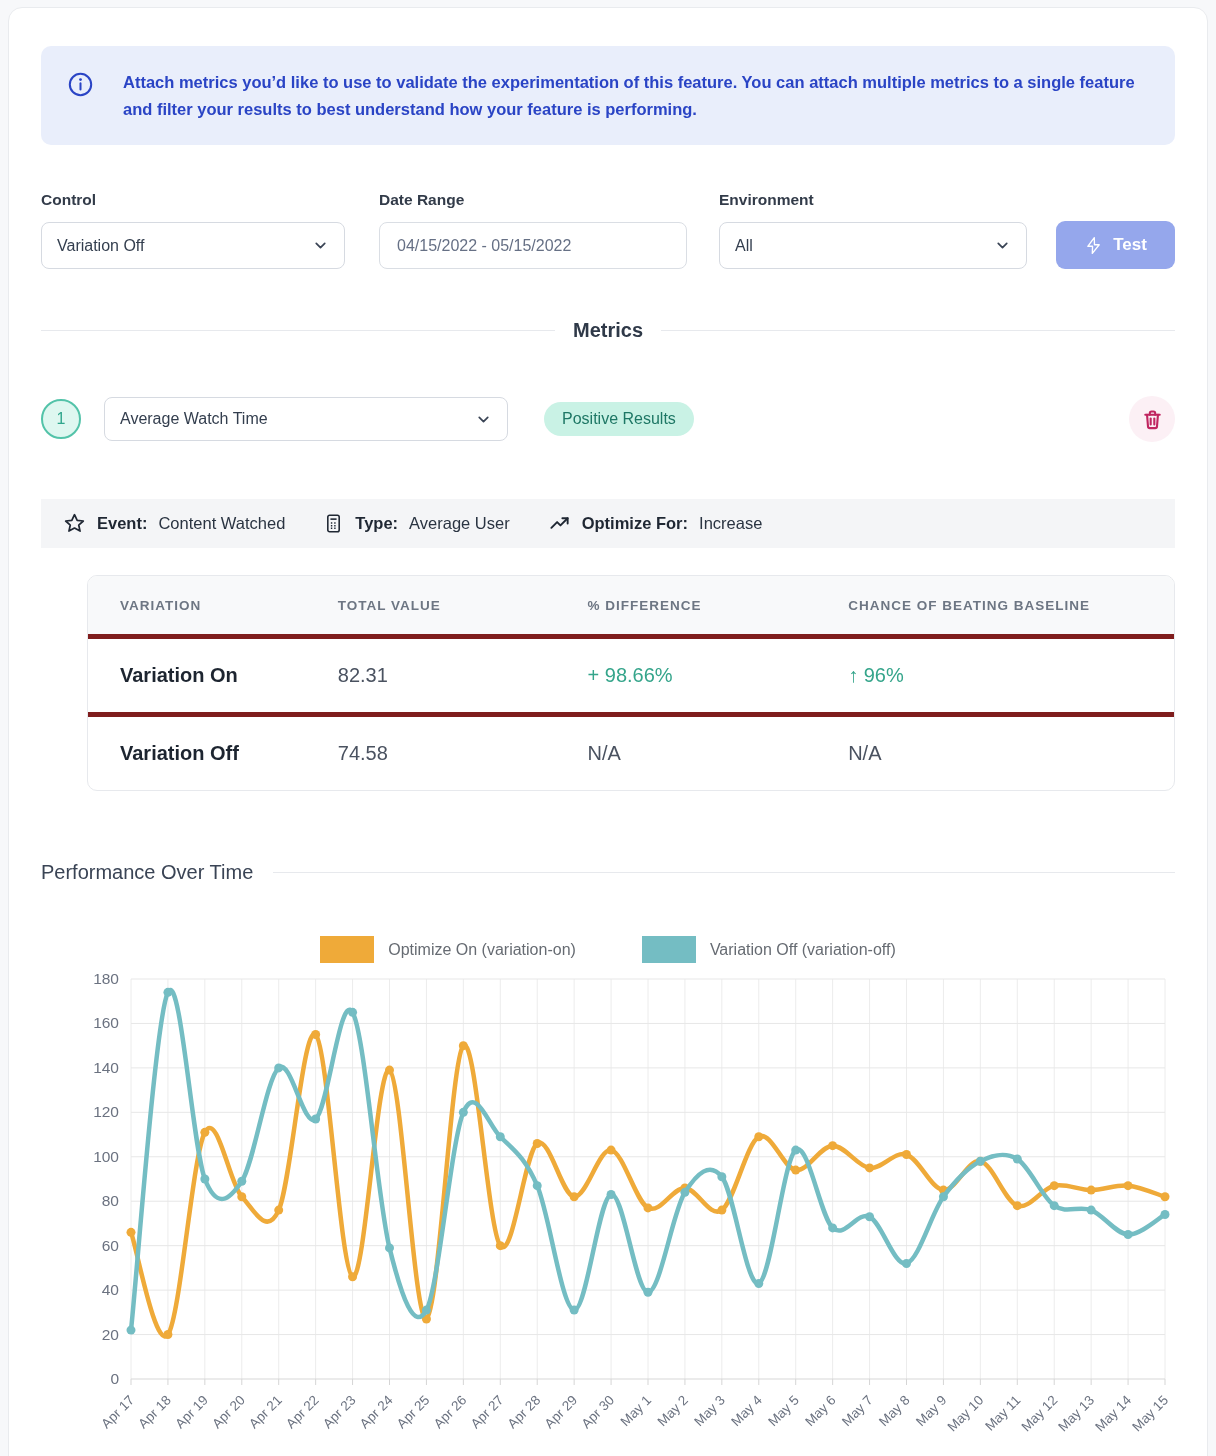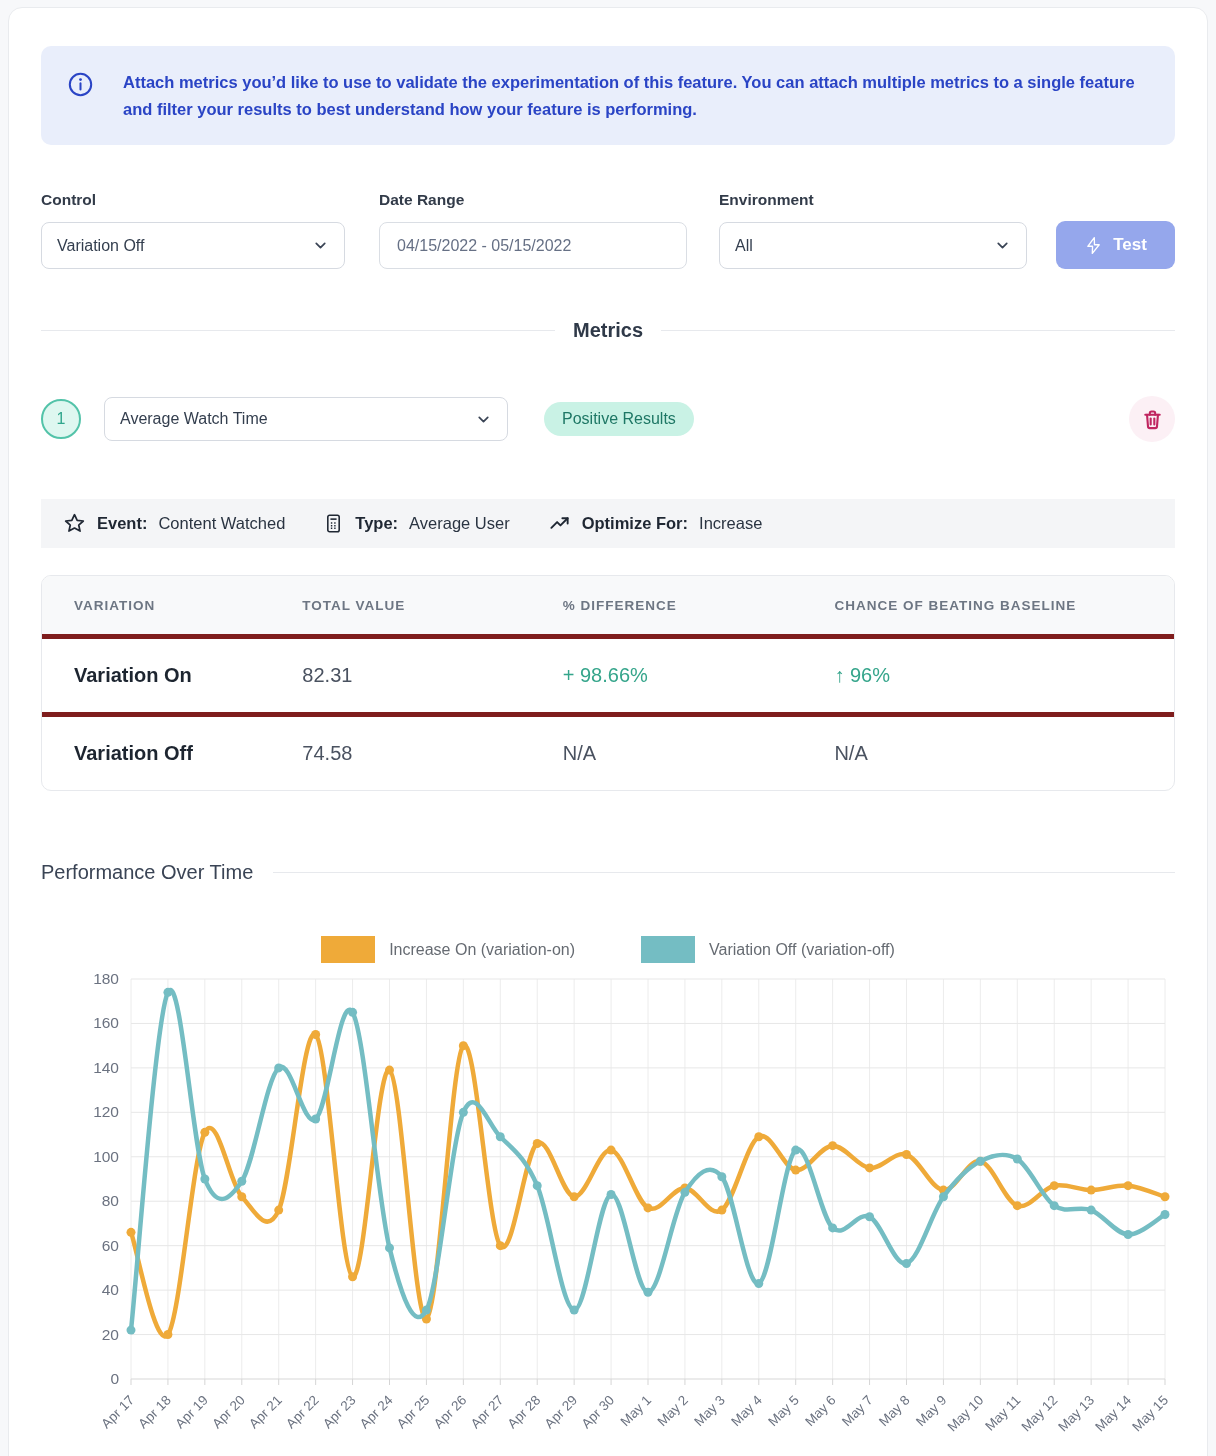--- a/index.html
+++ b/index.html
@@ -59,21 +59,21 @@
   }
   
   .event-bar {
     margin-top:57px; background:#f4f5f7; padding:13px 22px;
     display:flex; align-items:center; gap:38px; font-size:16.5px; color:#1f2733;
   }
   .event-item { display:flex; align-items:center; gap:11px; }
   .event-item b { font-weight:700; }
   .event-item .val { color:#2a3442; }
   
-  .table-wrap { margin-top:27px; border:1px solid #e7e9ed; border-radius:10px; overflow:hidden; }
+  .table-wrap { margin-top:27px; border:1px solid #e7e9ed; border-radius:10px; overflow:hidden;margin-left:46px; }
   table { width:100%; border-collapse:collapse; }
   thead th {
     background:#f8f9fa; text-align:left; font-size:13.5px; font-weight:700;
     letter-spacing:1px; color:#6d7683; padding:22px 10px 21px 0;
   }
   thead th:first-child, tbody td:first-child { padding-left:32px; }
   tbody td { padding:25px 10px 25px 0; font-size:20px; color:#4a5260; border-top:5px solid #7f1d1d; }
   tbody td.variation { font-weight:700; color:#1d2530; }
   td.pos { color:#35a58b; }
   
@@ -222,21 +222,21 @@
   </div>
 
   <div class="chart-header">
     <div class="title">Performance Over Time</div>
     <div class="line"></div>
   </div>
 
   <div class="legend">
       <div class="legend-item">
         <span class="legend-swatch" style="background: rgb(239, 170, 57);"></span>
-        <span>Increase On (variation-on)</span>
+        <span>Optimize On (variation-on)</span>
       </div>
       <div class="legend-item">
         <span class="legend-swatch" style="background: rgb(116, 189, 195);"></span>
         <span>Variation Off (variation-off)</span>
       </div>
     </div>
   <svg class="chart-svg" width="1136" height="505" viewBox="0 0 1136 505">
       <line x1="90" y1="12" x2="90" y2="412" stroke="#ececec" stroke-width="1"></line>
       <line x1="90" y1="412" x2="90" y2="418" stroke="#d5d5d5" stroke-width="1"></line>
       <line x1="126.92857142857143" y1="12" x2="126.92857142857143" y2="412" stroke="#ececec" stroke-width="1"></line>

